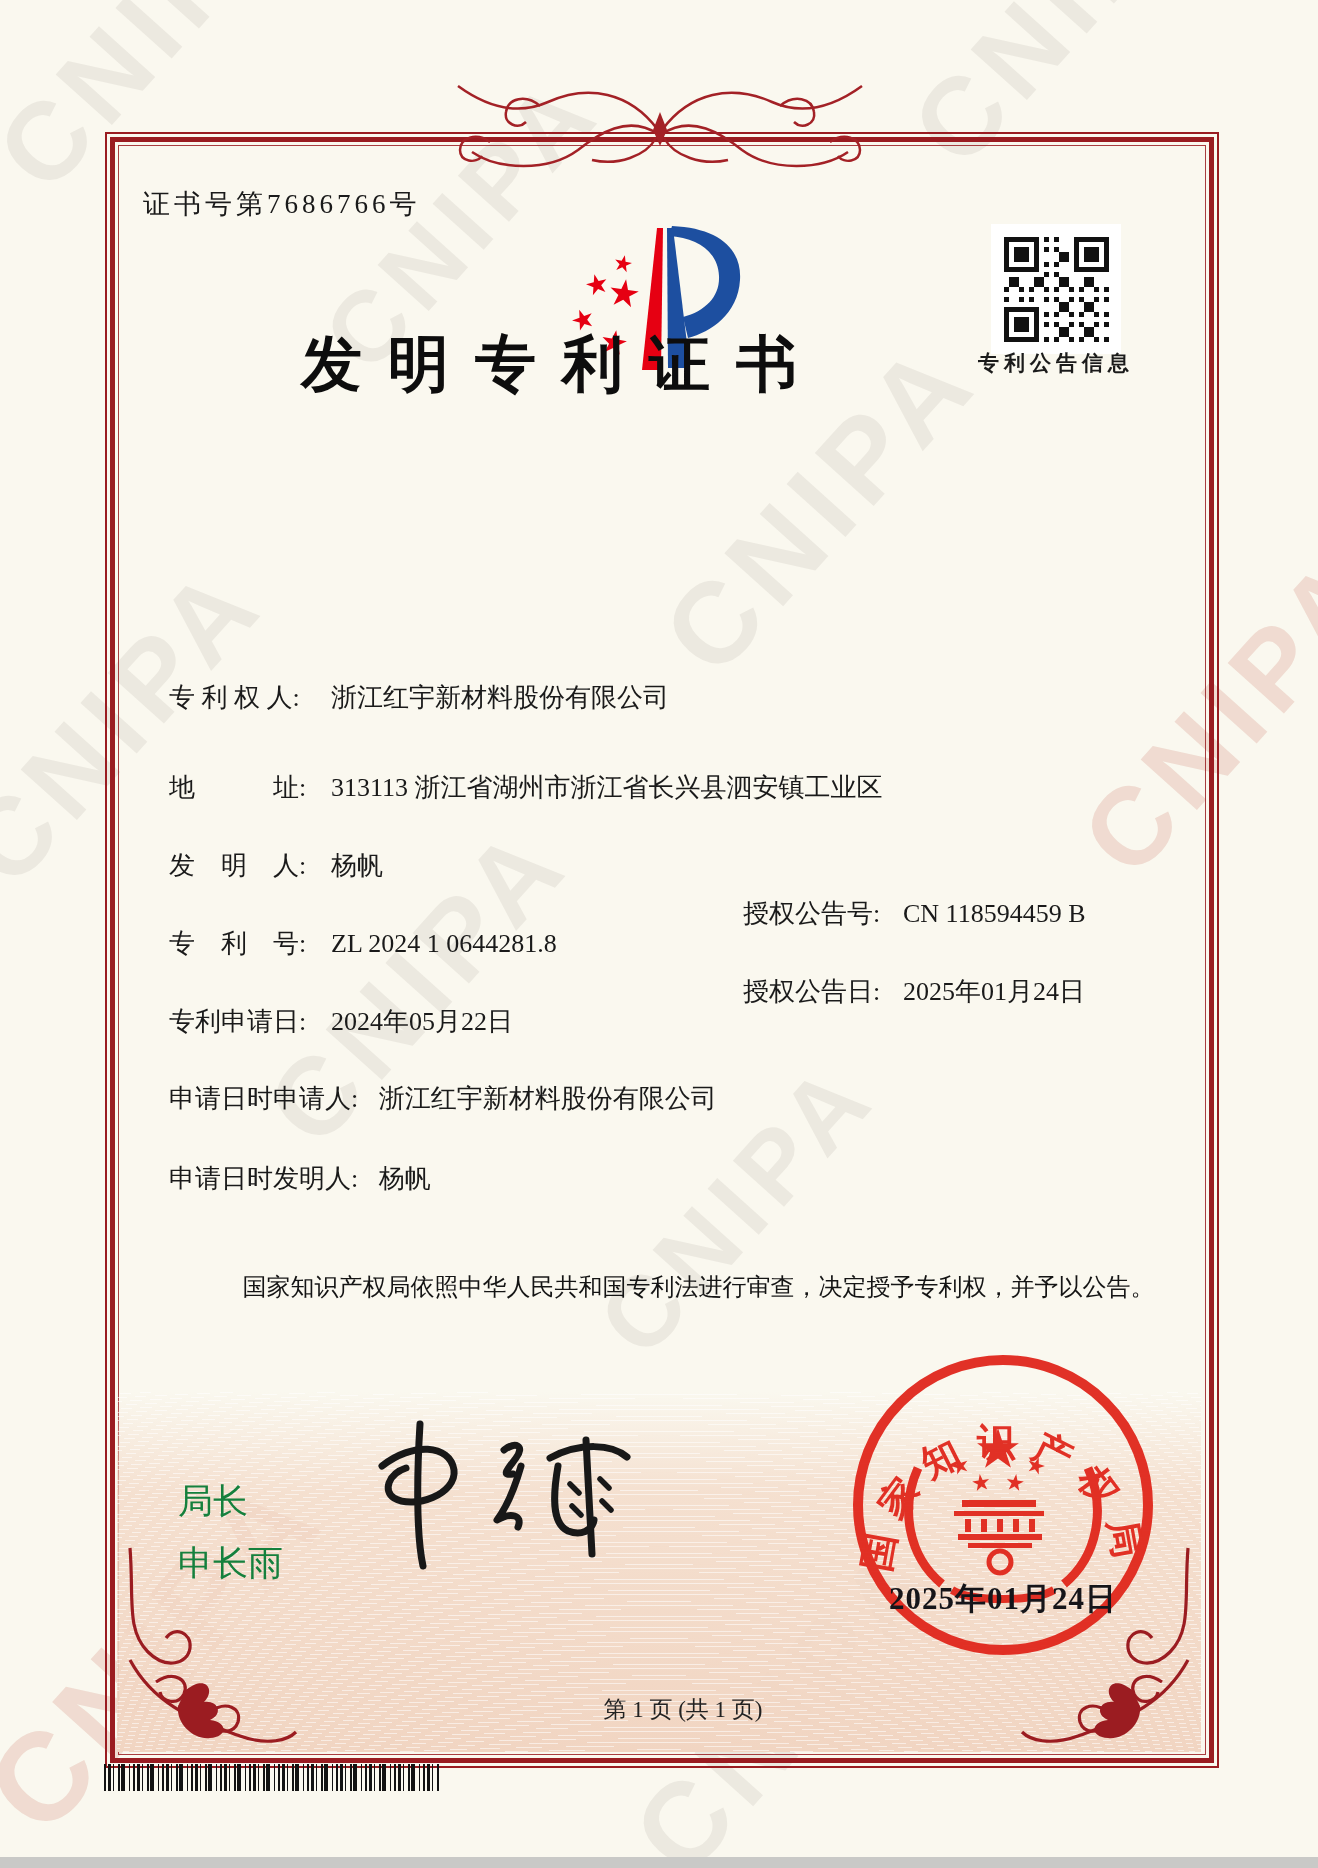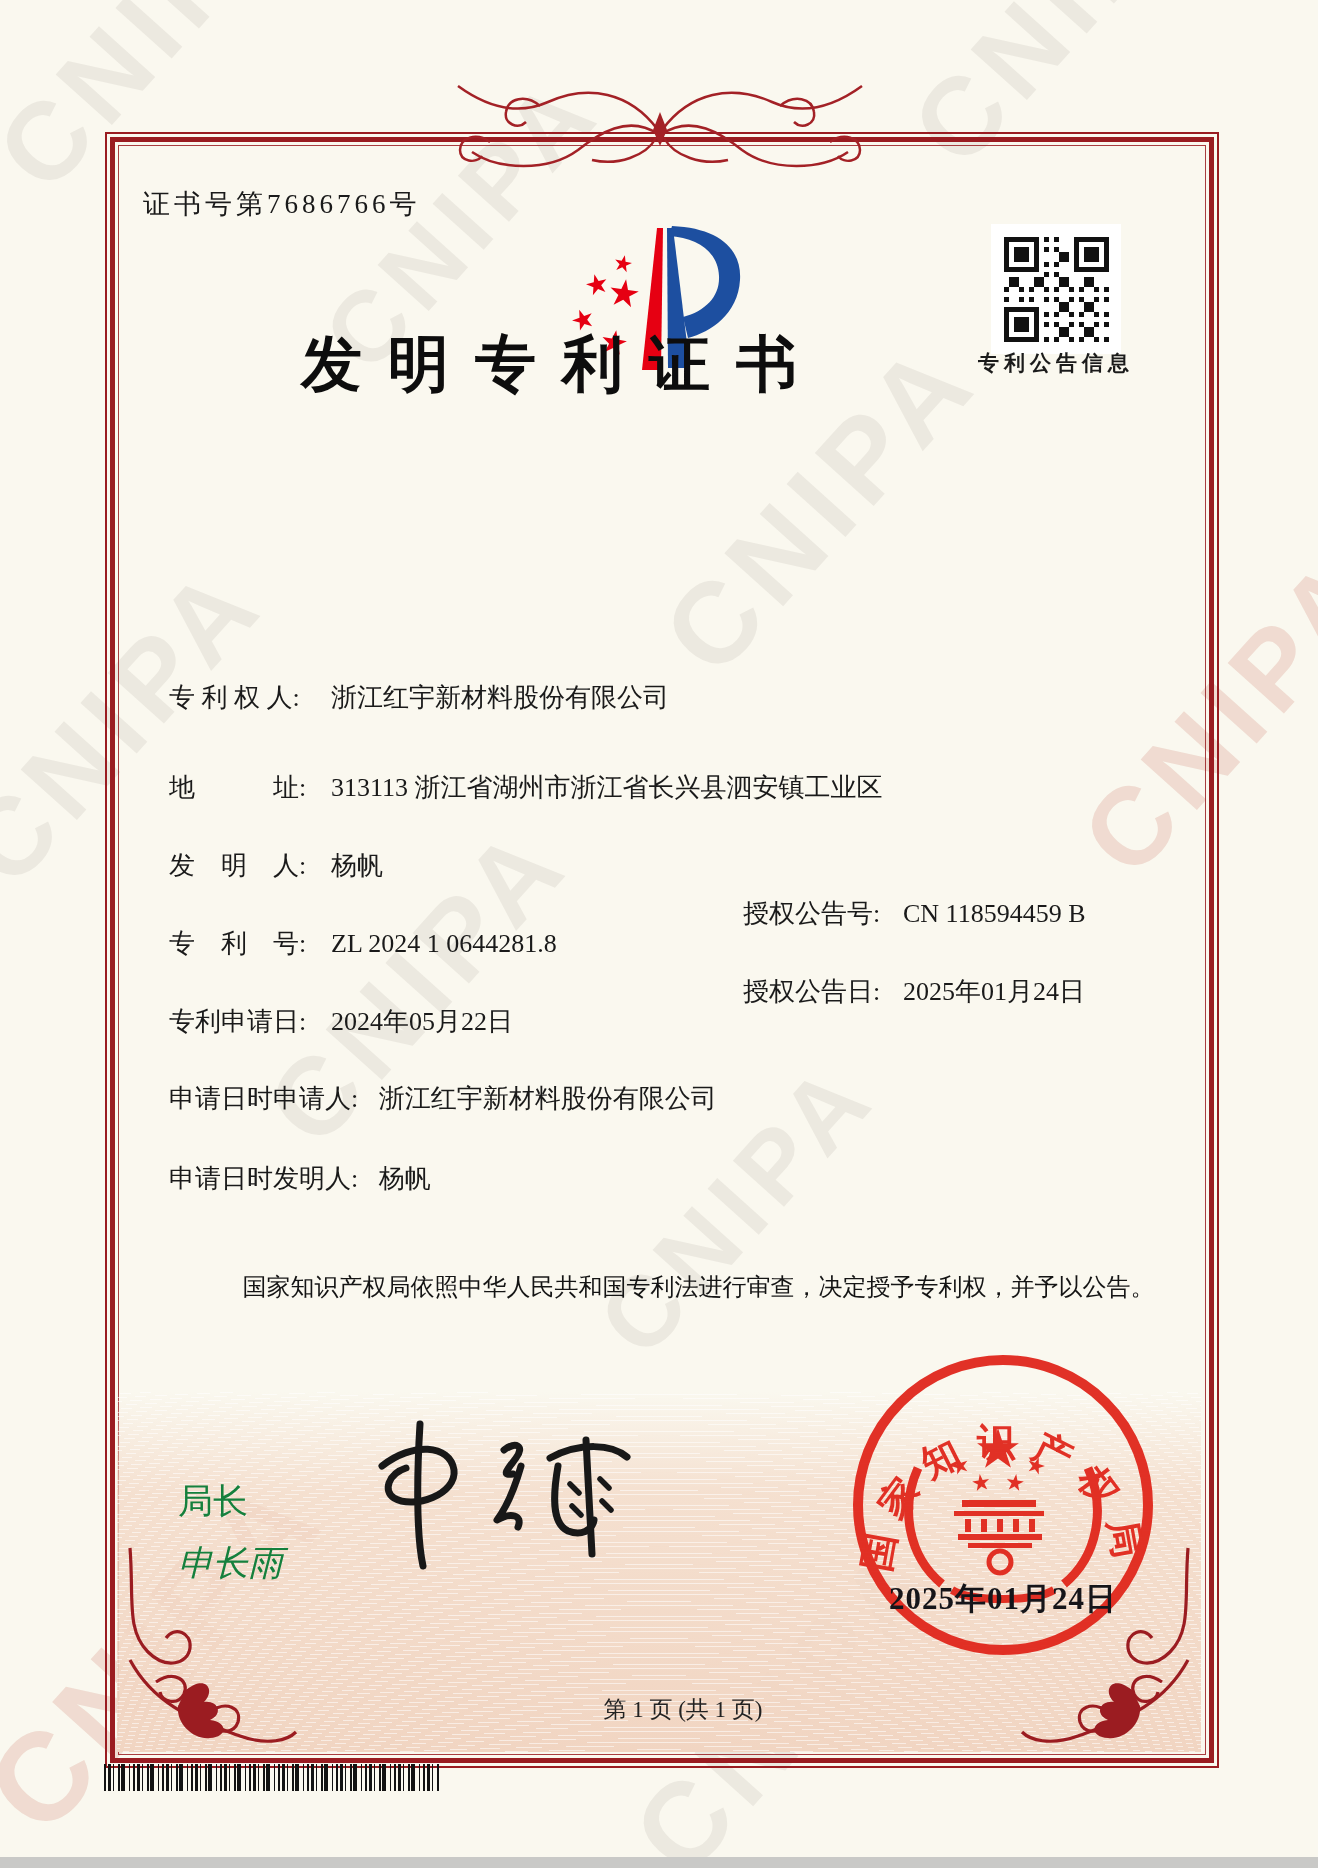--- a/index.html
+++ b/index.html
@@ -353,21 +353,21 @@
   <div class="row long" style="top:1051px;">
     <span class="lbl">申请日时申请人: </span><span>浙江红宇新材料股份有限公司</span>
   </div>
   <div class="row long" style="top:1131px;">
     <span class="lbl">申请日时发明人: </span><span>杨帆</span>
   </div>
 
   <div class="para" style="top:1272px;padding-left:36px;text-align:center;">国家知识产权局依照中华人民共和国专利法进行审查，决定授予专利权，并予以公告。</div>
 
   <div class="director" style="top:1478px;">局长</div>
-  <div class="director" style="top:1540px;font-style:italic;">申长雨</div>
+  <div class="director" style="top:1540px;">申长雨</div>
 
   <svg class="signature" width="290" height="165" viewBox="0 0 290 165">
     <g stroke="#181818" stroke-width="7" fill="none" stroke-linecap="round" stroke-linejoin="round">
       <path d="M30,54 C60,30 98,32 102,58 C105,82 62,98 42,86 C31,79 36,62 54,56"></path>
       <path d="M68,12 C65,60 64,122 71,154"></path>
       <path d="M152,38 C164,29 173,34 164,46 C155,58 149,64 161,62"></path>
       <path d="M169,54 C161,82 151,100 145,108 C159,100 171,103 166,115"></path>
       <path d="M198,46 C228,30 260,32 275,45"></path>
       <path d="M206,54 C199,94 203,113 216,119 C229,124 240,119 242,108"></path>
       <path d="M234,28 C236,64 238,110 240,142"></path>

